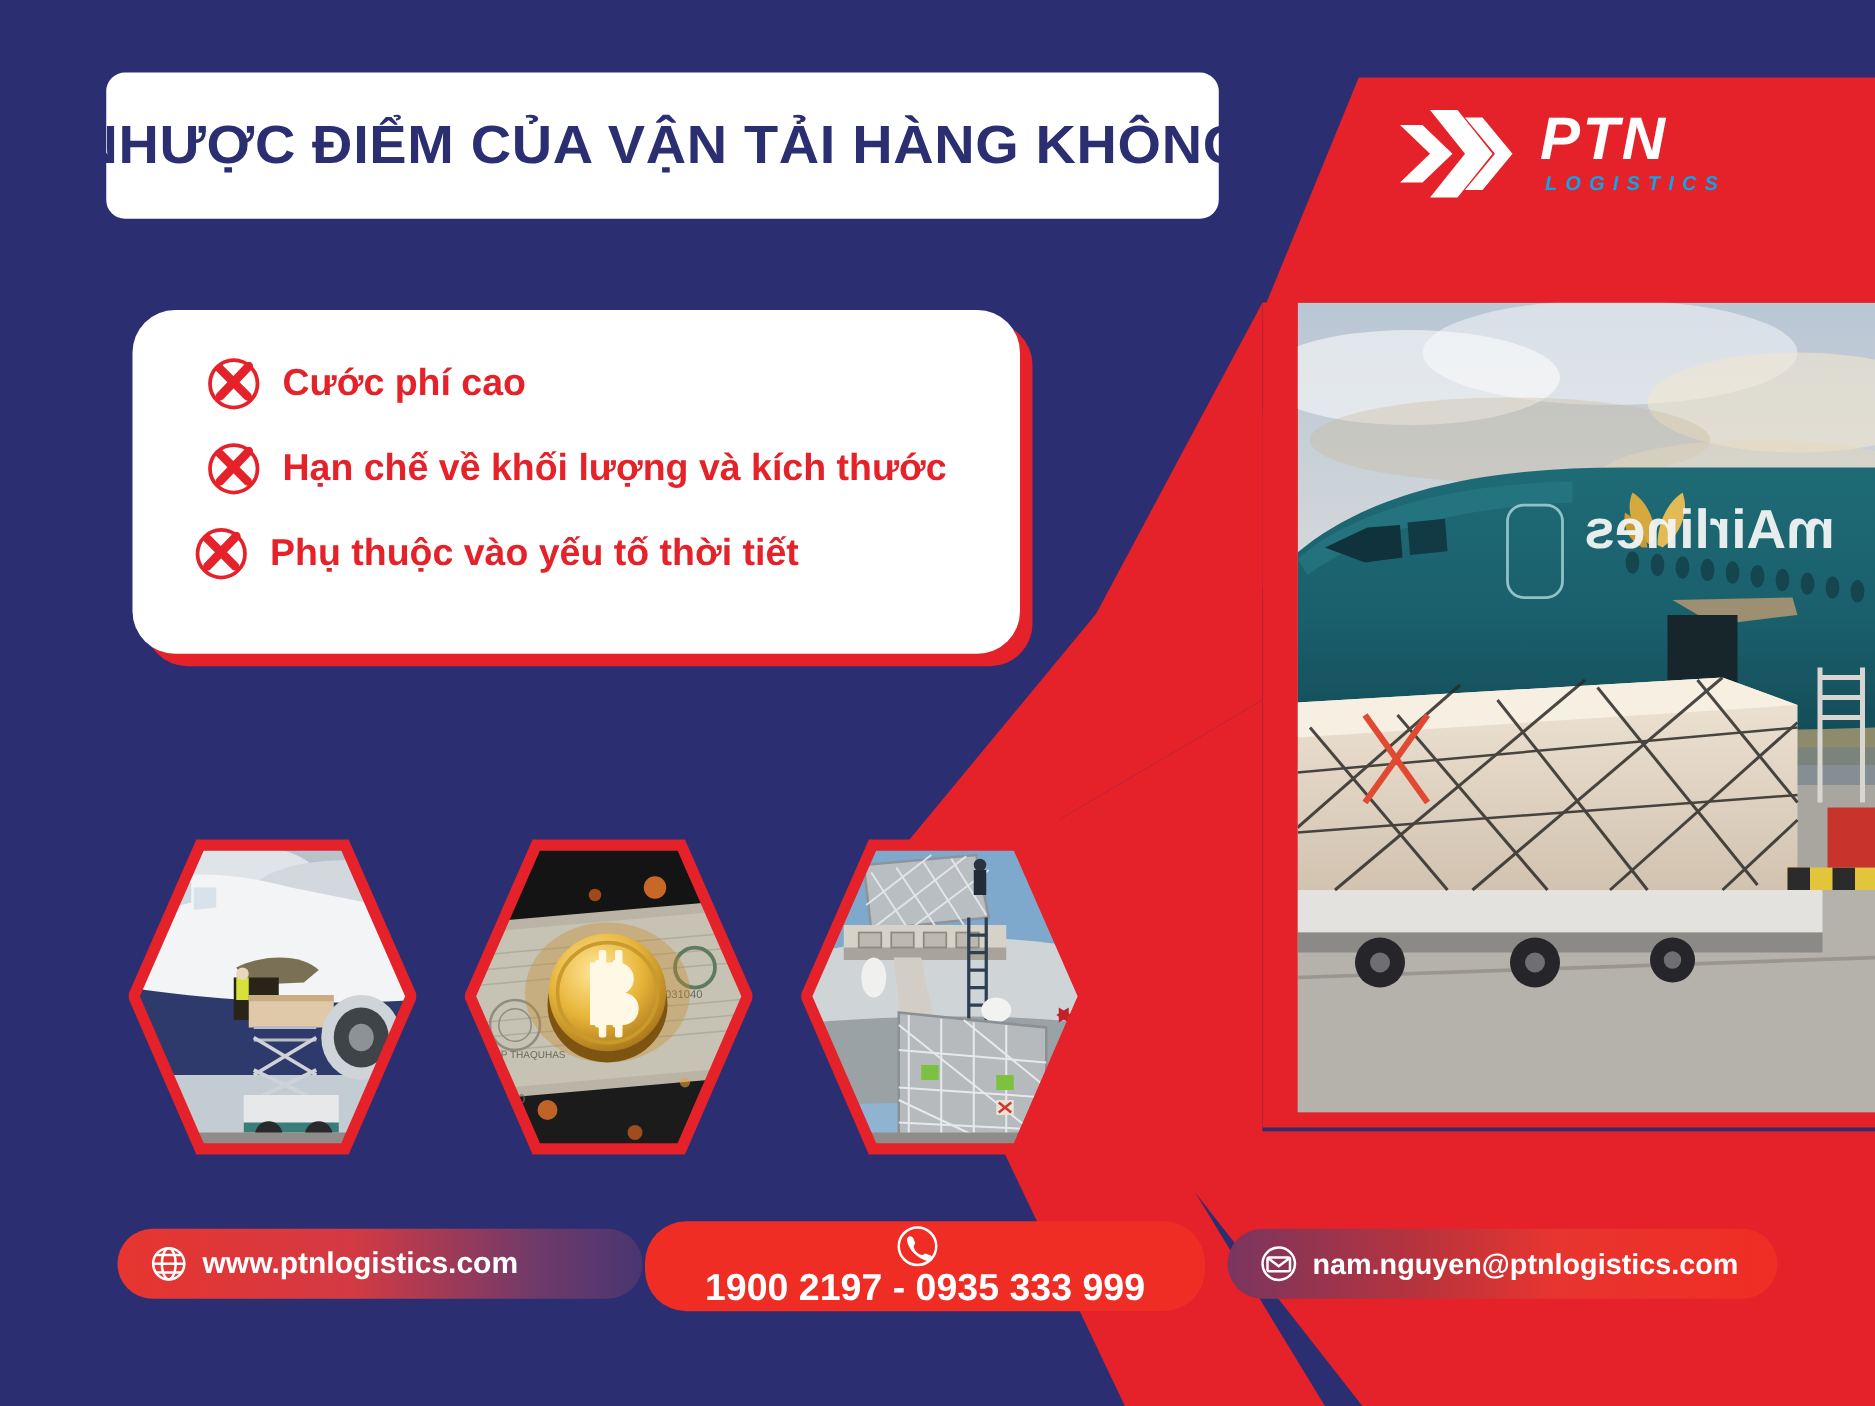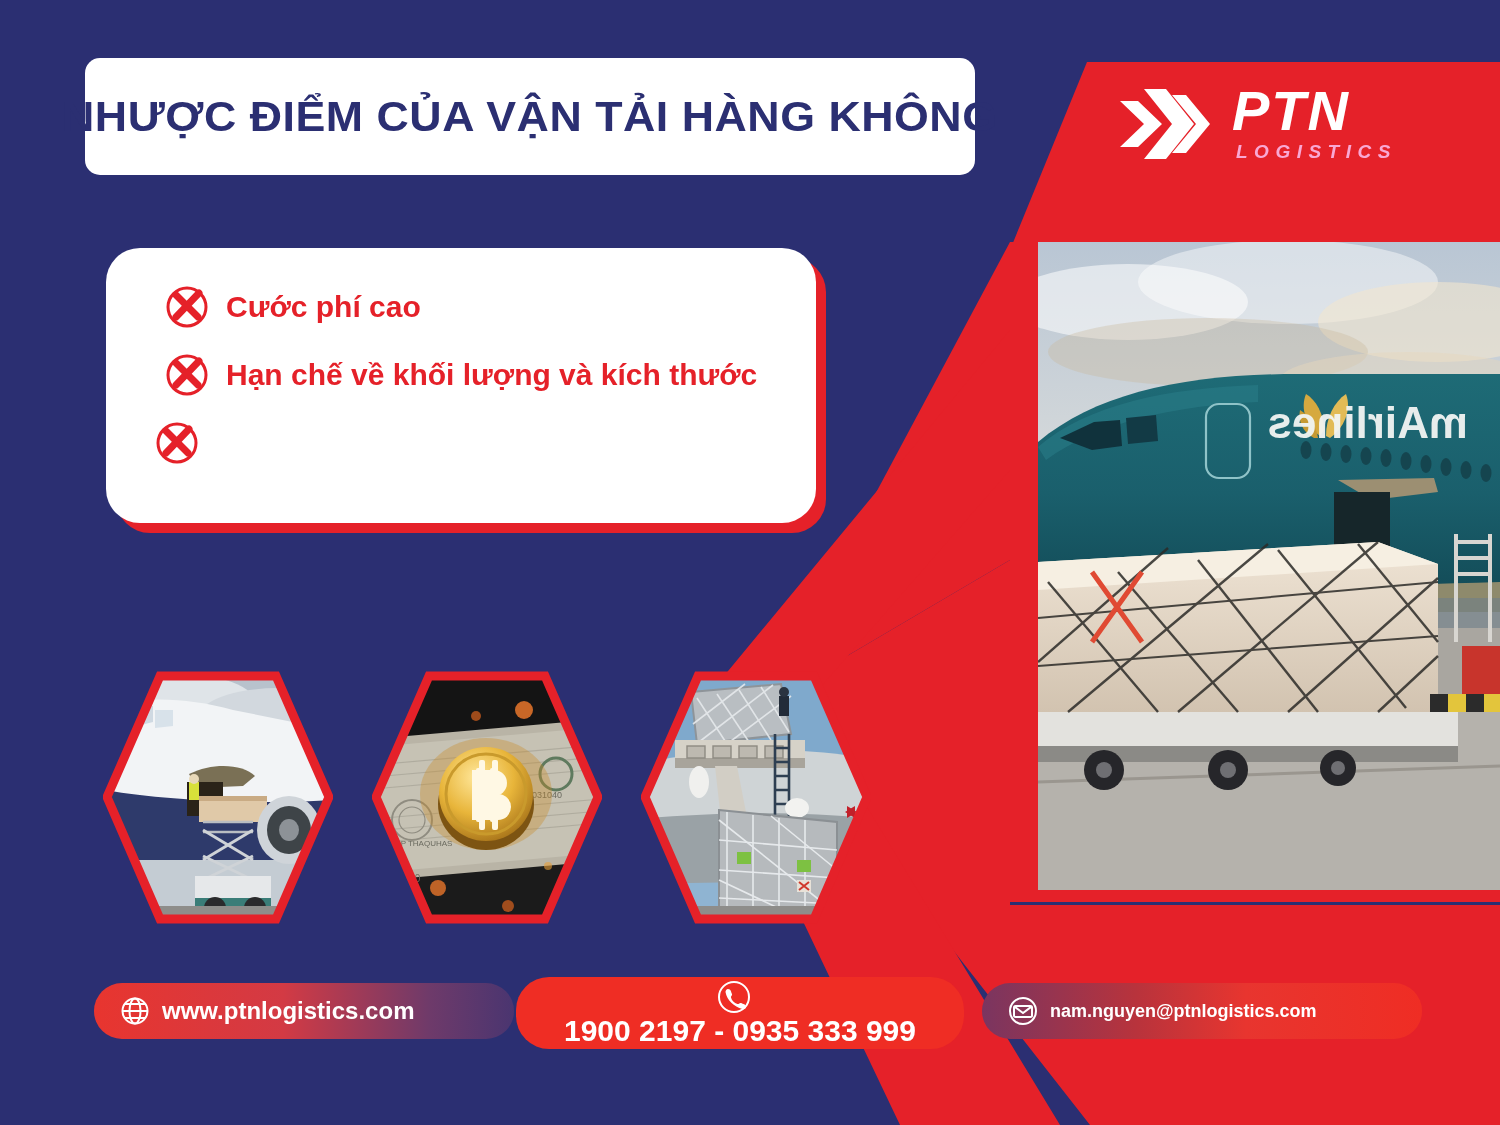--- a/index.html
+++ b/index.html
@@ -78,25 +78,25 @@
   
   .hexes { position:absolute; left:0; top:660px; width:1000px; height:270px; z-index:25; }
   .hex { position:absolute; width:230px; height:255px; }
   .hex svg { display:block; }
 
   
   .logo { position:absolute; left:1118px; top:84px; display:flex; align-items:center; z-index:40; }
   .logo-mark { width:96px; height:78px; margin-right:18px; }
   .logo-text { display:flex; flex-direction:column; }
   .logo-name {
-    color:#ffffff; font-size:56px; font-weight:bold; font-style:italic;
+    color:#ffffff; font-size:48px; font-weight:bold; font-style:italic;
     letter-spacing:2px; line-height:0.95;
   }
   .logo-sub {
-    color:#f9a8d4; font-size:19px; font-weight:bold; font-style:italic;
+    color:#0ea5e9; font-size:16px; font-weight:bold; font-style:italic;
     letter-spacing:6.5px; margin-top:4px; margin-left:4px;
   }
 
   
   .footer { position:absolute; left:0; top:975px; width:1500px; height:72px; z-index:45; }
   .pill {
     position:absolute; height:56px; border-radius:28px;
     display:flex; align-items:center; padding:3px 26px;
     color:#fff; font-weight:bold; white-space:nowrap;
   }
@@ -111,21 +111,21 @@
     left:516px; top:2px; width:448px; height:72px; border-radius:33px;
     background:#ef2d24;
     flex-direction:column;
   }
   .pill-phone .ctext { font-size:30px; }
   .pill-phone .cicon { width:34px; height:34px; flex:0 0 34px; }
   .pill-mail {
     left:982px; top:8px; width:440px;
     background:linear-gradient(90deg,#7a3560 0%,#b8333c 35%,#e8352f 60%,#ef2d24 100%);
   }
-  .pill-mail .ctext { font-size:18px; }
+  .pill-mail .ctext { font-size:23px; }
 </style>
 </head>
 <body>
 
 <div id="stage">
 
   <svg class="red-panel-svg" viewBox="0 0 1500 1125">
     <defs>
       <clipPath id="mainPhotoClip">
         <rect x="0" y="0" width="462" height="648"></rect>
@@ -285,20 +285,21 @@
         </svg>
         <span class="bullet-label">Hạn chế về khối lượng và kích thước</span>
       </div>
 
       <div class="bullet-row r3">
         <svg class="xicon" viewBox="0 0 46 46">
           <circle cx="23" cy="23" r="19" fill="none" stroke="#e52129" stroke-width="3"></circle>
           <path d="M12 33 L35 9" stroke="#e52129" stroke-width="7" stroke-linecap="round"></path>
           <path d="M12 11 L34 33" stroke="#e52129" stroke-width="7" stroke-linecap="round"></path>
         </svg>
+        <span class="bullet-label">Phụ thuộc vào yếu tố thời tiết</span>
       </div>
 
     </div>
   </div>
 
   <div class="hexes">
 
     <div class="hex" style="left:103px; top:10px;">
       <svg viewBox="0 0 230 255" width="230" height="255">
         <defs>

